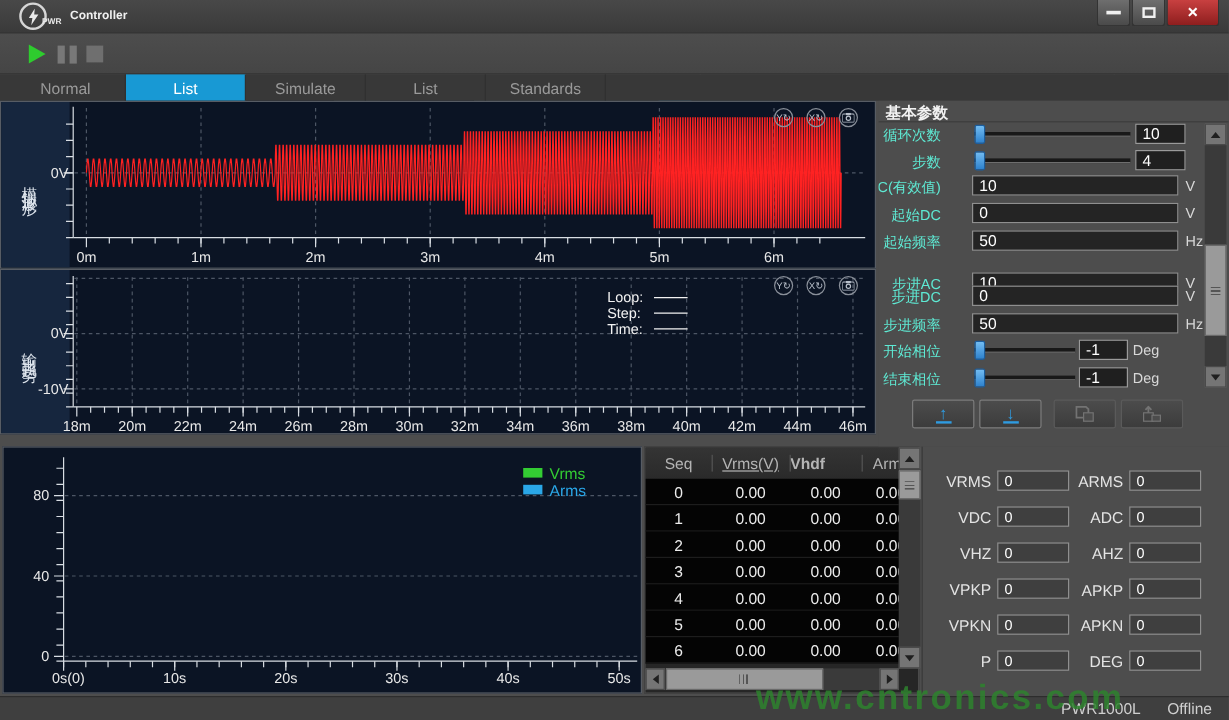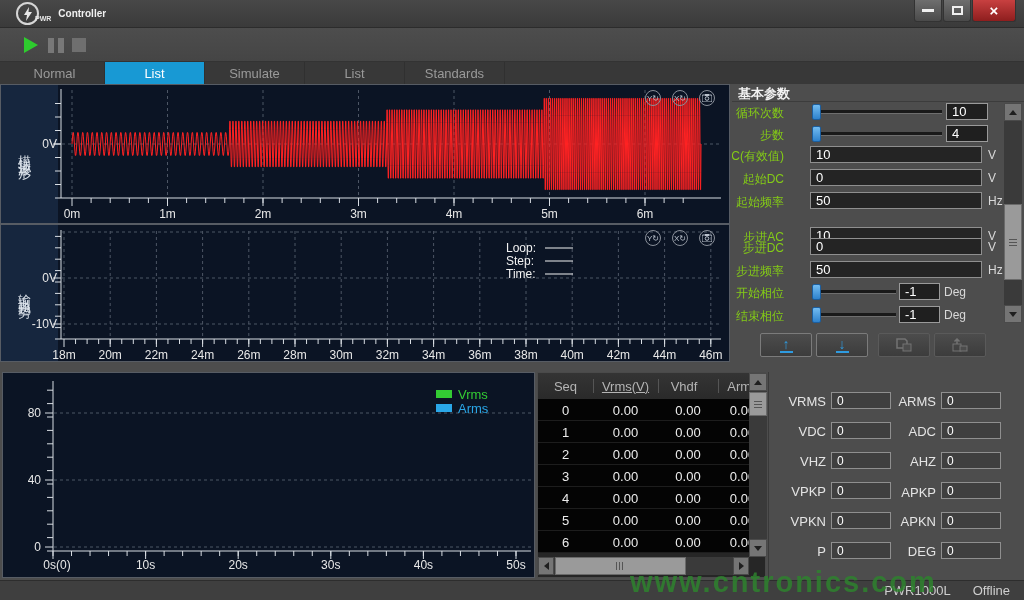--- a/index.html
+++ b/index.html
@@ -92,21 +92,21 @@
     background:#4d4d4d; border-left:1px solid #3a3a3a; }
   .m-label { position:absolute; font-size:13px; color:#e4e4e4; text-align:right; white-space:nowrap; }
   .m-box { position:absolute; width:60px; height:17px; background:#3f3f3f; border:1px solid #8f8f8f;
     color:#fff; font-size:12px; display:flex; align-items:center; padding-left:5px; }
 
   
   .params-panel { position:absolute; left:732px; top:84px; width:292px; height:288px; background:#4d4d4d; overflow:hidden; }
   .pp-header { position:absolute; left:6px; top:1px; font-size:13px; font-weight:bold; color:#f2f2f2; }
   .pp-hline { position:absolute; left:0; top:17px; width:292px; height:1px; background:#3c3c3c; }
   .prow { position:absolute; left:0; width:270px; height:17px; }
-  .p-label { position:absolute; right:218px; top:2px; font-size:12px; color:#84cc16; white-space:nowrap; }
+  .p-label { position:absolute; right:218px; top:2px; font-size:12px; color:#5eead4; white-space:nowrap; }
   .p-input { position:absolute; left:78px; top:0; width:172px; height:17px; background:#242424;
     border:1px solid #8f8f8f; color:#fff; font-size:13px; display:flex; align-items:center; padding-left:5px; }
   .p-unit { position:absolute; left:256px; top:2px; font-size:12px; color:#d8d8d8; }
   .p-valbox { position:absolute; top:0; width:42px; height:17px; background:#1f1f1f; border:1px solid #9a9a9a;
     color:#fff; font-size:13px; display:flex; align-items:center; padding-left:5px; }
   .slider { position:absolute; top:7px; height:4px; background:#191919; border-bottom:1px solid #6e6e6e; }
   .sl-thumb { position:absolute; left:0; top:-6px; width:9px; height:16px; border-radius:2px;
     background:linear-gradient(#72bcf2,#2e82cd); border:1px solid #1c5e9e; }
   .pp-btn { position:absolute; top:249px; width:52px; height:24px; border:1px solid #7b7b7b; border-radius:2px;
     background:linear-gradient(#4c4c4c,#3c3c3c); display:flex; align-items:center; justify-content:center; flex-direction:column; }
@@ -527,21 +527,21 @@
         <div class="ltxt" style="color:#2aa7e8;">Arms</div>
       </div>
     </div>
 </div>
 
 <div class="seq-table" id="seq-table">
     <div class="tbl-header">
       <div class="tbl-hcell" style="left:0px;width:55px;">Seq</div>
       <div class="tbl-hcell" style="left:55px;width:65px;text-decoration:underline;">Vrms(V)</div>
       <div class="tbl-hsep" style="left:55px;"></div>
-      <div class="tbl-hcell" style="left:116px;width:60px;">Vhdf</div>
+      <div class="tbl-hcell" style="left:105px;width:60px;font-weight:bold;">Vhdf</div>
       <div class="tbl-hsep" style="left:120px;"></div>
       <div class="tbl-hcell" style="left:180px;width:49px;">Arms</div>
       <div class="tbl-hsep" style="left:180px;"></div>
     </div>
     <div class="tbl-row" style="top:26px;">
       <div class="tbl-cell" style="left:0px;width:55px;">0</div>
       <div class="tbl-cell" style="left:55px;width:65px;">0.00</div>
       <div class="tbl-cell" style="left:120px;width:60px;">0.00</div>
       <div class="tbl-cell" style="left:180px;width:49px;">0.00</div>
     </div>

